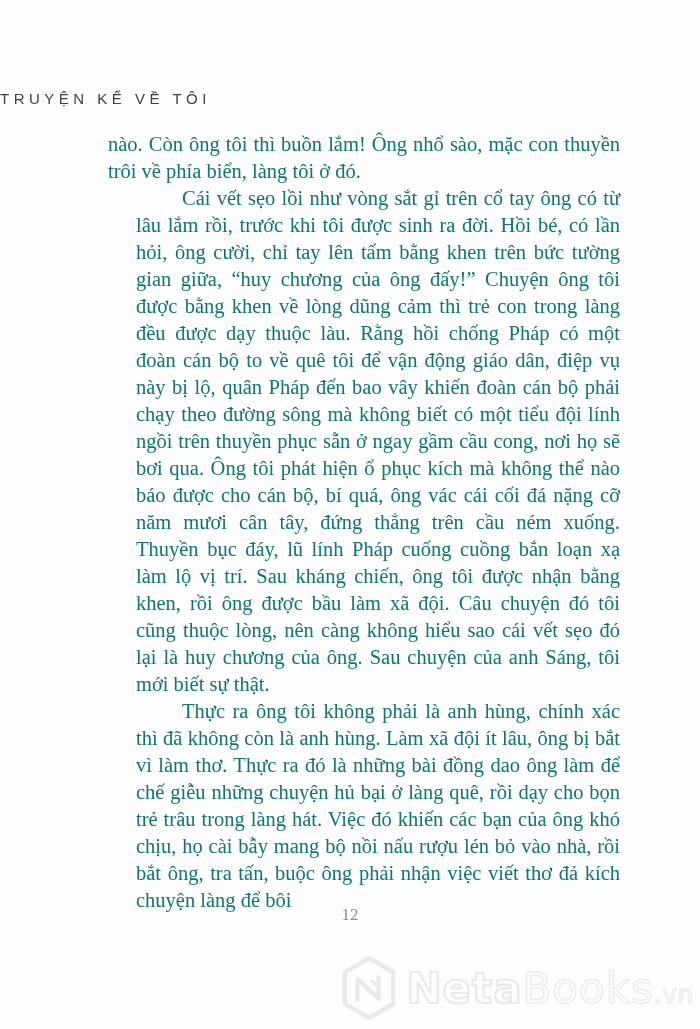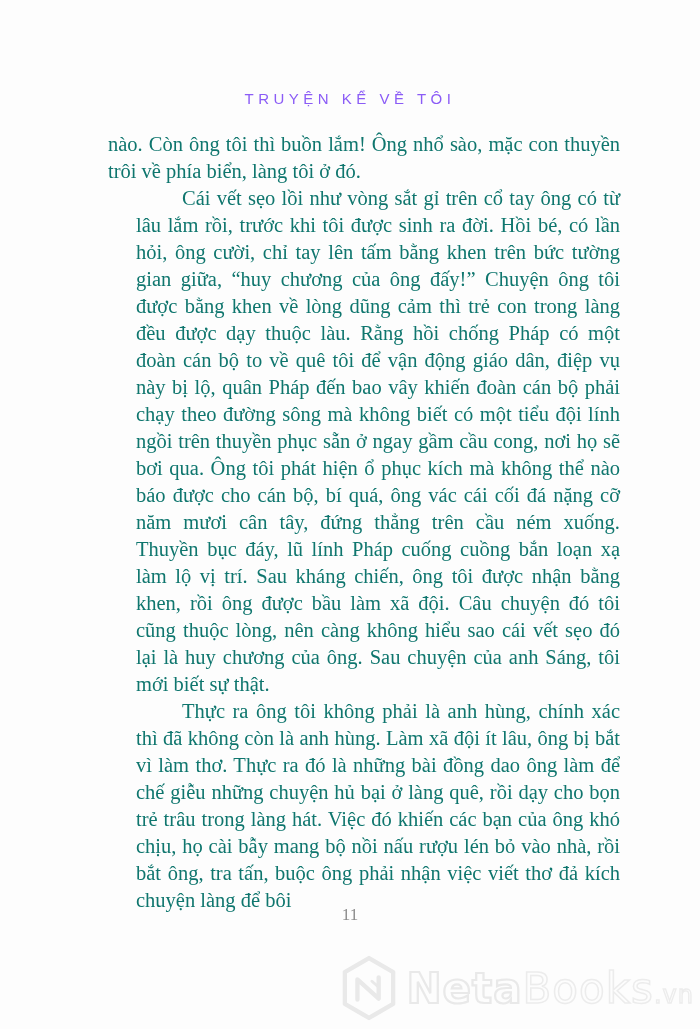--- a/index.html
+++ b/index.html
@@ -13,25 +13,25 @@
     height: 1029px;
     background: #fdfdfd;
     overflow: hidden;
     font-family: "Liberation Serif", "DejaVu Serif", serif;
   }
   .running-header {
     position: absolute;
     top: 90px;
     left: 0;
     width: 100%;
-    text-align: center;
+    text-align: left;
     font-family: "Liberation Sans", "DejaVu Sans", sans-serif;
     font-size: 15px;
     letter-spacing: 4.5px;
-    color: #8b5cf6;
+    color: #404040;
     font-weight: 400;
   }
   .body-text {
     position: absolute;
     top: 131px;
     left: 108px;
     width: 512px;
     text-align: justify;
     font-size: 20.5px;
     line-height: 27px;
@@ -104,21 +104,21 @@
 <div class="page">
 
   <div class="running-header">TRUYỆN KỂ VỀ TÔI</div>
 
   <div class="body-text">
     <p>nào. Còn ông tôi thì buồn lắm! Ông nhổ sào, mặc con thuyền trôi về phía biển, làng tôi ở đó.</p>
     <p class="indented">Cái vết sẹo lồi như vòng sắt gỉ trên cổ tay ông có từ lâu lắm rồi, trước khi tôi được sinh ra đời. Hồi bé, có lần hỏi, ông cười, chỉ tay lên tấm bằng khen trên bức tường gian giữa, “huy chương của ông đấy!” Chuyện ông tôi được bằng khen về lòng dũng cảm thì trẻ con trong làng đều được dạy thuộc làu. Rằng hồi chống Pháp có một đoàn cán bộ to về quê tôi để vận động giáo dân, điệp vụ này bị lộ, quân Pháp đến bao vây khiến đoàn cán bộ phải chạy theo đường sông mà không biết có một tiểu đội lính ngồi trên thuyền phục sẵn ở ngay gầm cầu cong, nơi họ sẽ bơi qua. Ông tôi phát hiện ổ phục kích mà không thể nào báo được cho cán bộ, bí quá, ông vác cái cối đá nặng cỡ năm mươi cân tây, đứng thẳng trên cầu ném xuống. Thuyền bục đáy, lũ lính Pháp cuống cuồng bắn loạn xạ làm lộ vị trí. Sau kháng chiến, ông tôi được nhận bằng khen, rồi ông được bầu làm xã đội. Câu chuyện đó tôi cũng thuộc lòng, nên càng không hiểu sao cái vết sẹo đó lại là huy chương của ông. Sau chuyện của anh Sáng, tôi mới biết sự thật.</p>
     <p class="indented">Thực ra ông tôi không phải là anh hùng, chính xác thì đã không còn là anh hùng. Làm xã đội ít lâu, ông bị bắt vì làm thơ. Thực ra đó là những bài đồng dao ông làm để chế giễu những chuyện hủ bại ở làng quê, rồi dạy cho bọn trẻ trâu trong làng hát. Việc đó khiến các bạn của ông khó chịu, họ cài bẫy mang bộ nồi nấu rượu lén bỏ vào nhà, rồi bắt ông, tra tấn, buộc ông phải nhận việc viết thơ đả kích chuyện làng để bôi</p>
   </div>
 
-  <div class="page-number">11</div>
+  <div class="page-number">12</div>
 
   <div class="watermark">
     <svg class="wm-logo" viewBox="0 0 60 68" xmlns="http://www.w3.org/2000/svg">
       <path d="M30 3 L55 17.5 V50.5 L30 65 L5 50.5 V17.5 Z" fill="none" stroke="#e9e9e9" stroke-width="4.5" stroke-linejoin="round"></path>
       <path d="M18 46 V25 L40 45 V23" fill="none" stroke="#e9e9e9" stroke-width="4.5" stroke-linecap="round" stroke-linejoin="round"></path>
       <path d="M40 33 L33 27" fill="none" stroke="#e9e9e9" stroke-width="3" stroke-linecap="round"></path>
     </svg>
     <span class="wm-text"><span class="wm-part1">Neta</span><span class="wm-part2">Books</span><span class="wm-part3">.vn</span></span>
   </div>
 

